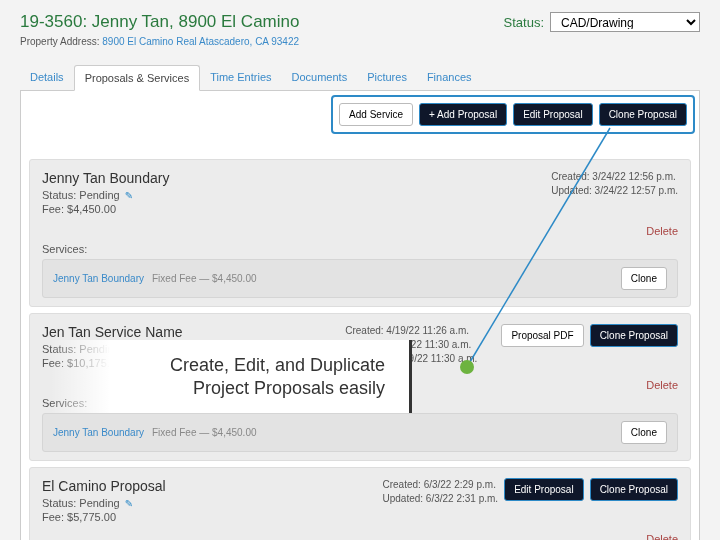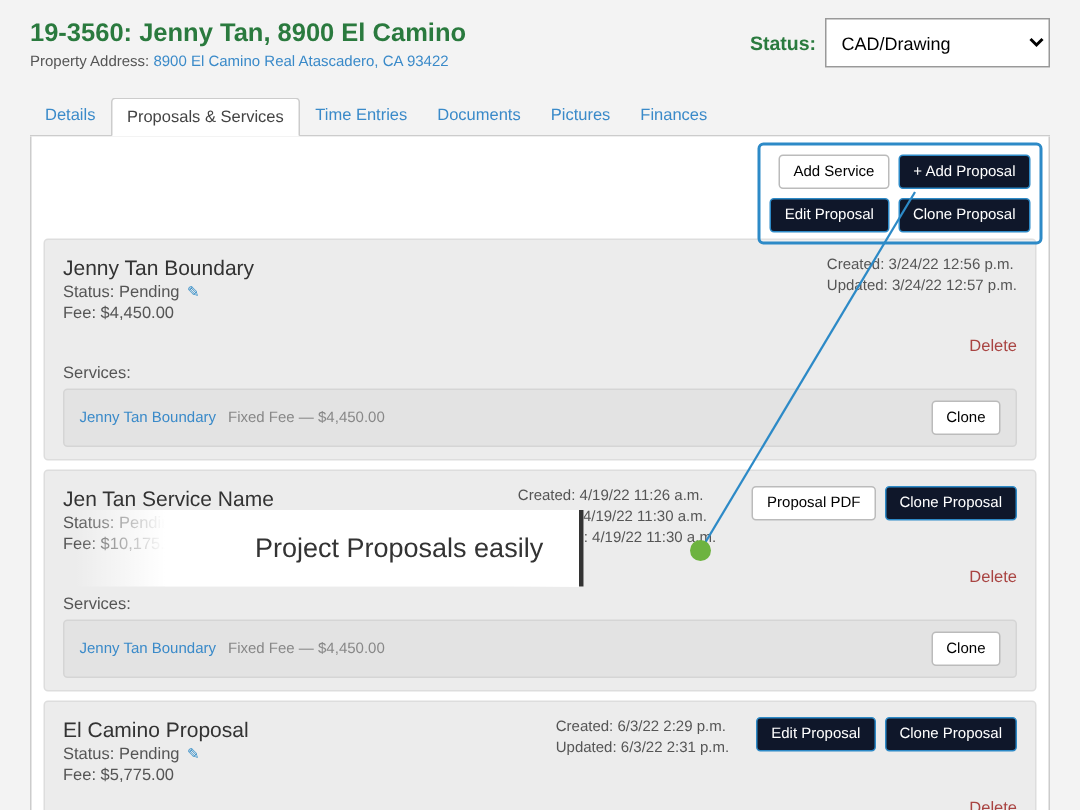--- a/index.html
+++ b/index.html
@@ -1,31 +1,31 @@
 <!DOCTYPE html>
 <html><head>
 <meta charset="utf-8">
 <style>
 *{box-sizing:border-box;margin:0;padding:0;font-family:-apple-system,Helvetica,Arial,sans-serif}
 body{background:#f3f3f3;width:720px;height:540px;overflow:hidden;position:relative}
 .wrap{padding:12px 20px}
 .hdr{display:flex;justify-content:space-between;align-items:flex-start}
-.title{color:#2a7a3e;font-size:17px;font-weight:700;margin-bottom:4px}
+.title{color:#2a7a3e;font-size:17px;font-weight:400;margin-bottom:4px}
 .addr-row{font-size:10px;color:#555}
 .addr-row a{color:#3a8ac9;text-decoration:none}
 .status-wrap{display:flex;align-items:center;gap:6px;font-size:13px}
-.status-lbl{color:#2a7a3e;font-weight:700}
-select{font-size:12px;padding:2px 14px 2px 6px;border:1px solid #999;background:#fff;height:33px;min-width:150px}
+.status-lbl{color:#2a7a3e;font-weight:400}
+select{font-size:12px;padding:2px 14px 2px 6px;border:1px solid #999;background:#fff;height:20px;min-width:150px}
 .tabs{display:flex;margin-top:18px;border-bottom:1px solid #ccc;font-size:11px}
 .tab{padding:6px 10px;color:#3a8ac9;cursor:pointer}
 .tab.active{background:#fff;border:1px solid #ccc;border-bottom:1px solid #fff;margin-bottom:-1px;color:#444;border-radius:3px 3px 0 0}
 .panel{background:#fff;border:1px solid #ccc;border-top:none;padding:8px;position:relative}
 .btn{font-size:10px;padding:5px 9px;border-radius:3px;border:1px solid #bbb;background:#fff;cursor:pointer;white-space:nowrap}
 .btn.primary{background:#0f172a;border-color:#2d8ac7;color:#fff}
-.callout-box{position:absolute;top:4px;right:4px;border:2px solid #2d8ac7;border-radius:4px;padding:6px;background:rgba(255,255,255,.1);display:flex;flex-direction:column;gap:6px;z-index:5}
+.callout-box{position:absolute;top:4px;right:4px;border:2px solid #2d8ac7;border-radius:4px;padding:6px;background:rgba(255,255,255,.1);display:flex;flex-direction:row;gap:6px;z-index:5}
 .callout-row{display:flex;gap:6px;justify-content:flex-end}
 .card{background:#ececec;border:1px solid #ddd;border-radius:3px;padding:10px 12px 8px;margin-top:6px;position:relative}
 .card-top{display:flex;justify-content:space-between;align-items:flex-start}
 .card h3{font-size:14px;font-weight:400;color:#333;margin-bottom:3px}
 .meta{font-size:10px;color:#555;line-height:1.4;margin-left:20px}
 .status-line{font-size:11px;color:#555;margin-bottom:2px}
 .fee{font-size:11px;color:#555;margin-bottom:6px}
 .pencil{color:#2d8ac7;font-size:10px;margin-left:2px}
 .svc-lbl{font-size:11px;color:#555;margin:6px 0 4px}
 .svc-row{background:#e3e3e3;border:1px solid #d5d5d5;border-radius:3px;padding:7px 10px;display:flex;justify-content:space-between;align-items:center;font-size:10px}
@@ -123,33 +123,34 @@
             <button class="btn">Clone</button>
           </div>
         </div>
         <div class="card">
           <div class="card-top">
             <div>
               <h3>El Camino Proposal</h3>
               <div class="status-line">Status: Pending <span class="pencil">✎</span></div>
               <div class="fee">Fee: $5,775.00</div>
             </div>
-            <div style="display:flex;align-items:flex-start;gap:18px">
+            <div style="display:flex;align-items:flex-start;gap:6px">
               <div class="meta">Created: 6/3/22 2:29 p.m.<br>Updated: 6/3/22 2:31 p.m.</div>
               <div class="card-actions">
                 <button class="btn primary">Edit Proposal</button>
                 <button class="btn primary">Clone Proposal</button>
               </div>
             </div>
           </div>
           <div class="delete">Delete</div>
         </div>
       </div>
   </div>
 </div>
 
 <svg class="line" width="720" height="540">
   <line x1="467" y1="367" x2="610" y2="128" stroke="#2d8ac7" stroke-width="1.5"></line>
 </svg>
 <div class="dot"></div>
 <div class="annotation">
+  <div>Create, Edit, and Duplicate</div>
   <div>Project Proposals easily</div>
 </div>
 
 </body></html>

